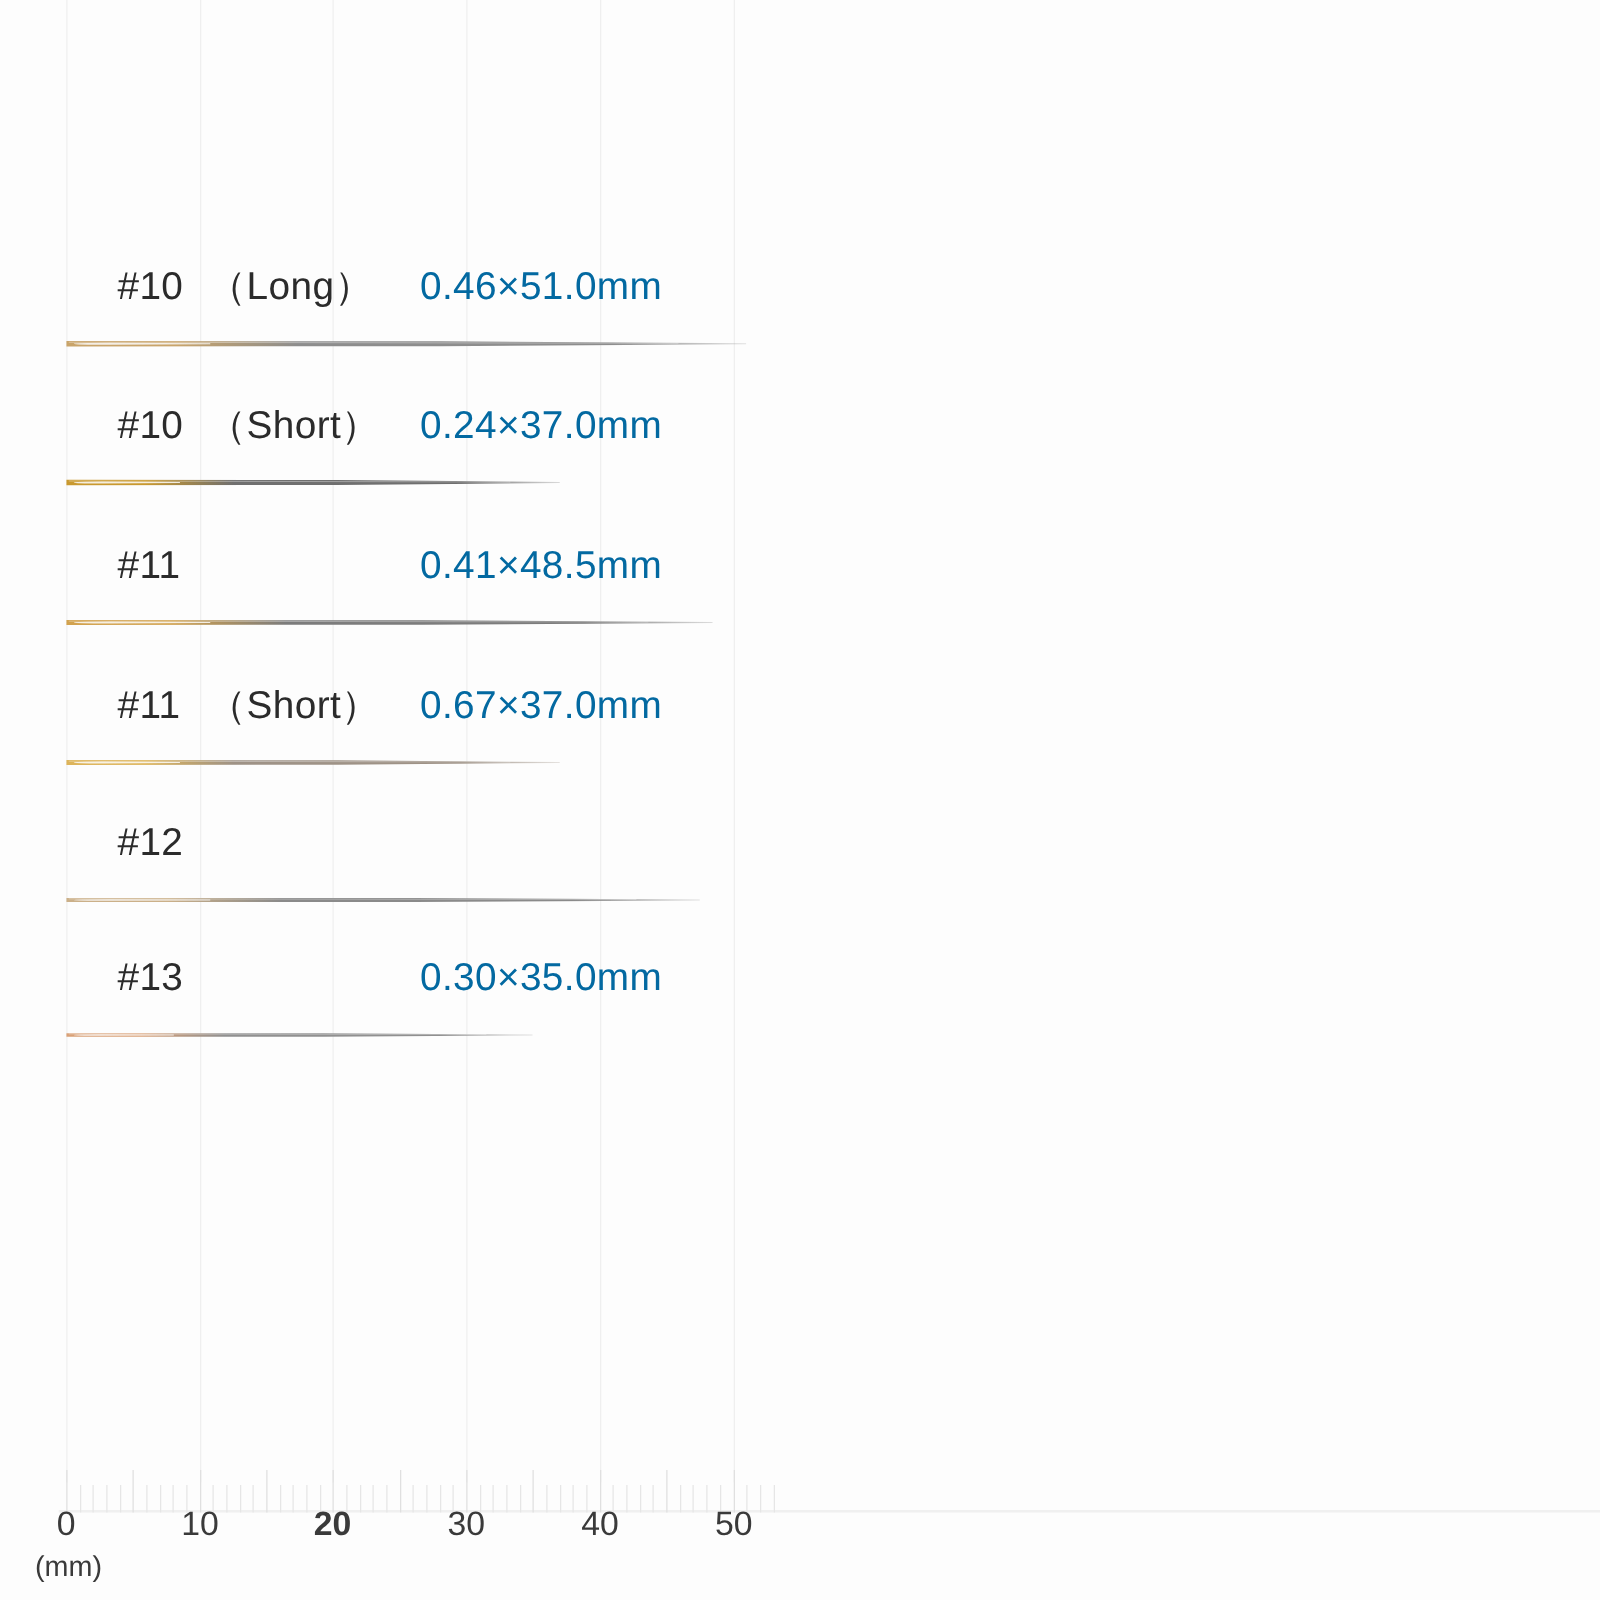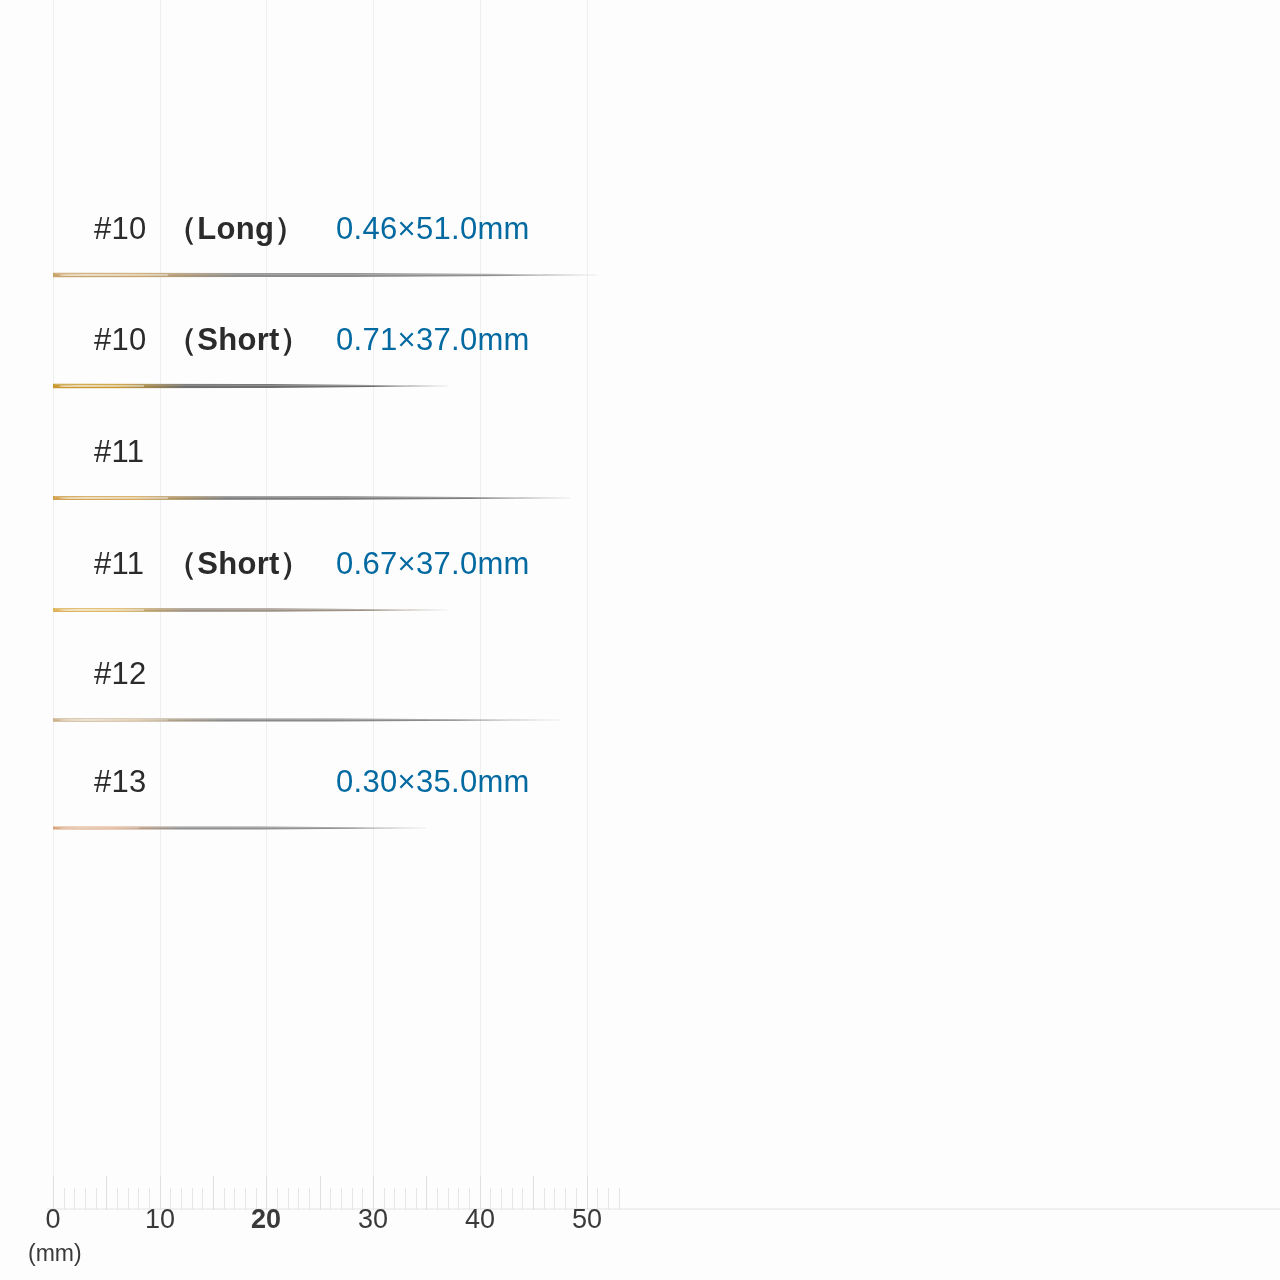--- a/index.html
+++ b/index.html
@@ -60,21 +60,20 @@
     font-size: 31px;
     color: #2b2b2b;
     letter-spacing: 0.3px;
   }
   .row-variant {
     display: inline-block;
     width: 170px;
     font-size: 31px;
     color: #2b2b2b;
     letter-spacing: 0.3px;
-    font-weight: bold;
   }
   .row-spec {
     display: inline-block;
     font-size: 31px;
     color: #0369a1;
     letter-spacing: 0.3px;
   }
 
   
   .needle-wrap {
@@ -168,21 +167,21 @@
             <path d="M 0 9.815 L 299.2935 9.989799999999999 L 544.17 11.65 L 544.17 12.35 L 299.2935 14.010200000000001 L 0 14.185 Z" fill="url(#ng0)"></path>
             <path d="M 6 12 q 0 -0.8740000000000001 28.799999999999997 -0.8740000000000001 L 115.19999999999999 11.5193 L 115.19999999999999 12.4807 L 34.8 12.874 q -28.799999999999997 0 -28.799999999999997 -0.8740000000000001 Z" fill="#fbfbfb" opacity="0.85"></path>
             <path d="M 2 10.79825 L 489.753 11.6" stroke="#ffffff" stroke-opacity="0.38" stroke-width="0.7647499999999999" fill="none"></path>
           </svg>
         </div>
       </div>
       <div class="needle-row" style="top: 316px;">
         <div class="row-labels">
           <span class="row-size">#10</span>
           <span class="row-variant">（Short）</span>
-          <span class="row-spec">0.71×37.0mm</span>
+          <span class="row-spec">0.24×37.0mm</span>
         </div>
         <div class="needle-wrap" style="width: 394.79px;">
           <svg class="needle-svg" width="394.79" height="24" viewBox="0 0 394.79 24">
             <defs>
               <linearGradient id="ng1" x1="0" y1="0" x2="1" y2="0">
                 <stop offset="0%" stop-color="#c9992f" stop-opacity="1"></stop>
                 <stop offset="16%" stop-color="#c9992f" stop-opacity="1"></stop>
                 <stop offset="34%" stop-color="#6f6f6f" stop-opacity="1"></stop>
                 <stop offset="80%" stop-color="#6f6f6f" stop-opacity="1"></stop>
                 <stop offset="100%" stop-color="#6f6f6f" stop-opacity="0.25"></stop>
@@ -191,20 +190,21 @@
             <path d="M 0 9.815 L 217.13450000000003 9.989799999999999 L 394.79 11.65 L 394.79 12.35 L 217.13450000000003 14.010200000000001 L 0 14.185 Z" fill="url(#ng1)"></path>
             <path d="M 6 12 q 0 -0.8740000000000001 22.739904 -0.8740000000000001 L 90.959616 11.5193 L 90.959616 12.4807 L 28.739904 12.874 q -22.739904 0 -22.739904 -0.8740000000000001 Z" fill="#fbfbfb" opacity="0.85"></path>
             <path d="M 2 10.79825 L 355.31100000000004 11.6" stroke="#ffffff" stroke-opacity="0.38" stroke-width="0.7647499999999999" fill="none"></path>
           </svg>
         </div>
       </div>
       <div class="needle-row" style="top: 428px;">
         <div class="row-labels">
           <span class="row-size">#11</span>
           <span class="row-variant"></span>
+          <span class="row-spec">0.41×48.5mm</span>
         </div>
         <div class="needle-wrap" style="width: 517.495px;">
           <svg class="needle-svg" width="517.495" height="24" viewBox="0 0 517.495 24">
             <defs>
               <linearGradient id="ng2" x1="0" y1="0" x2="1" y2="0">
                 <stop offset="0%" stop-color="#d2a24e" stop-opacity="1"></stop>
                 <stop offset="16%" stop-color="#d2a24e" stop-opacity="1"></stop>
                 <stop offset="34%" stop-color="#7c7c7c" stop-opacity="1"></stop>
                 <stop offset="80%" stop-color="#7c7c7c" stop-opacity="1"></stop>
                 <stop offset="100%" stop-color="#7c7c7c" stop-opacity="0.25"></stop>

